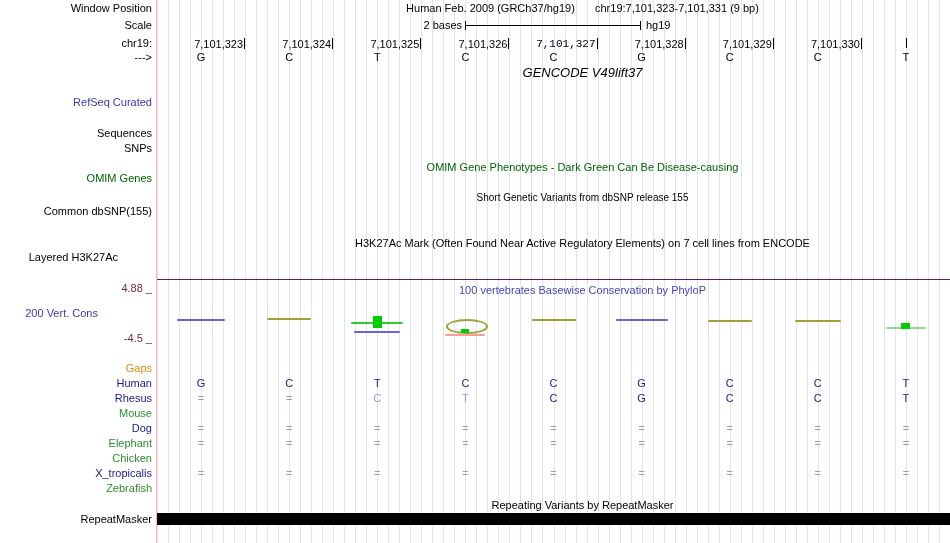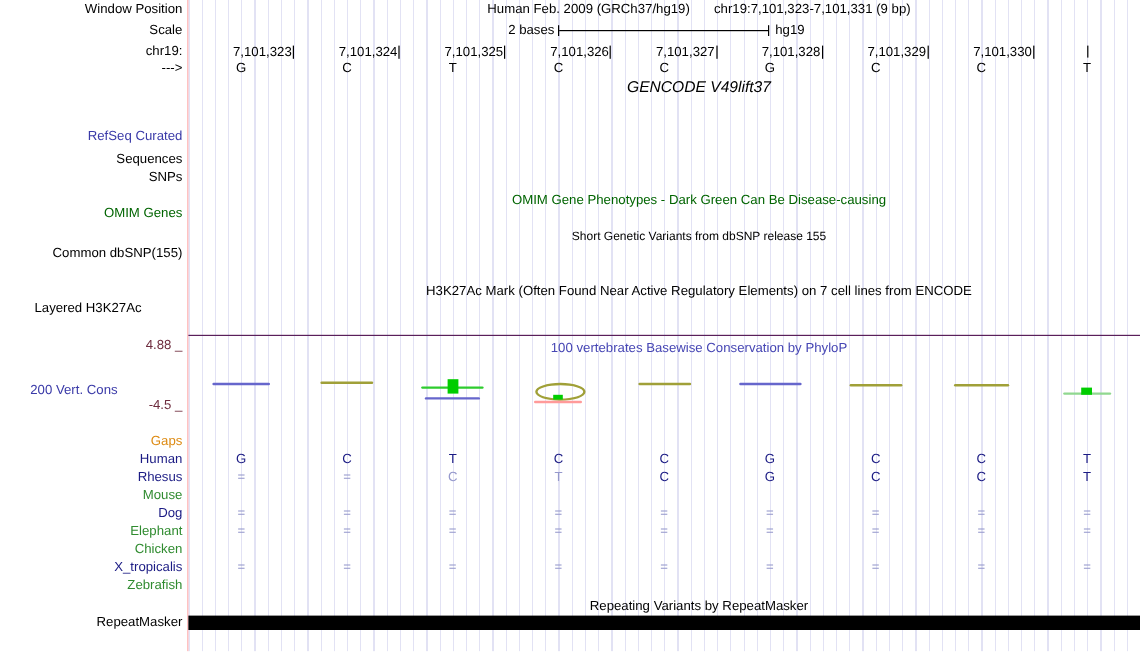--- a/index.html
+++ b/index.html
@@ -8,21 +8,21 @@
   .grid{position:absolute;left:157px;top:0;width:793px;height:543px;
         background-image:repeating-linear-gradient(to right,#e2e2f4 0,#e2e2f4 1px,transparent 1px,transparent 11.0139px);}
   .pinkline{position:absolute;left:156px;top:0;width:1px;height:543px;background:#ffb4b4;}
   .hline{position:absolute;left:157px;top:279px;width:793px;height:1px;background:#5a1f5a;}
   .labelcol{position:absolute;left:0;top:0;width:152px;height:543px;}
   .lbl{position:absolute;right:0;white-space:nowrap;text-align:right;}
   .cline{position:absolute;left:157px;width:793px;text-align:center;white-space:nowrap;padding-left:29px;}
   .fs10{font-size:10px;}
   .fs13{font-size:13px;font-style:italic;}
   .c-black{color:#000;}
-  .c-trackblue{color:#3a3aa8;margin-top:12px;}
+  .c-trackblue{color:#3a3aa8;}
   .c-omim{color:#006400;}
   .c-maroon{color:#6e2c3e;}
   .c-title{color:#4646b4;}
   .num{position:absolute;display:flex;justify-content:flex-end;align-items:center;height:13px;}
   .num .tick{width:1px;height:11px;background:#000;margin-left:1px;}
   .basecell{position:absolute;text-align:center;}
   .alignedcell{position:absolute;text-align:center;}
   .scalebar{position:absolute;left:465px;top:21px;width:174px;height:9px;
             border-left:1px solid #000;border-right:1px solid #000;
             background:linear-gradient(#000,#000) center/100% 1px no-repeat;}
@@ -93,21 +93,21 @@
         <span class="tick"></span>
       </div>
       <div class="num" style="left: 321.333px; top: 37px; width: 100px;">
         <span>7,101,325</span>
         <span class="tick"></span>
       </div>
       <div class="num" style="left: 409.444px; top: 37px; width: 100px;">
         <span>7,101,326</span>
         <span class="tick"></span>
       </div>
-      <div class="num" style="left: 497.556px; top: 37px; width: 100px;">
+      <div class="num" style="left: 497.556px; top: 37px; width: 100px; font-family: Liberation Mono, monospace;">
         <span>7,101,327</span>
         <span class="tick"></span>
       </div>
       <div class="num" style="left: 585.667px; top: 37px; width: 100px;">
         <span>7,101,328</span>
         <span class="tick"></span>
       </div>
       <div class="num" style="left: 673.778px; top: 37px; width: 100px;">
         <span>7,101,329</span>
         <span class="tick"></span>

